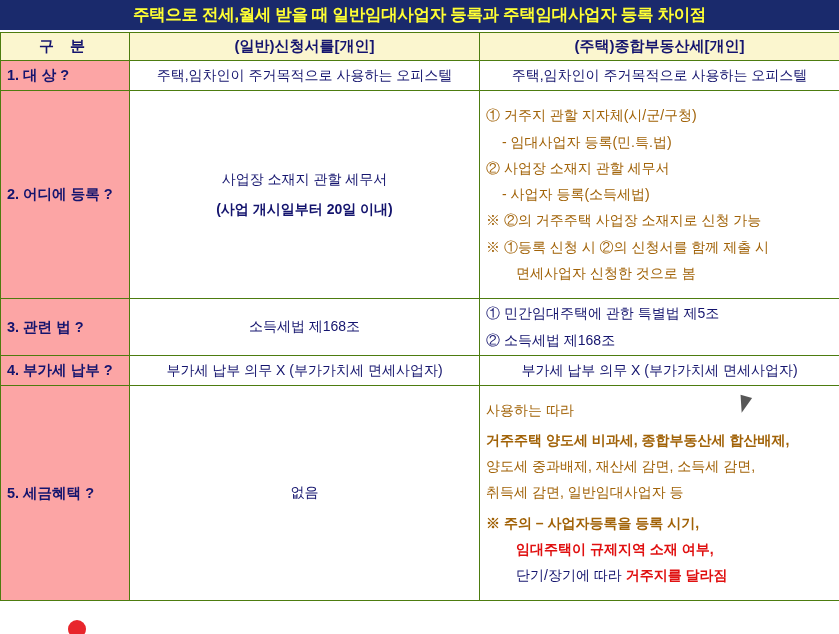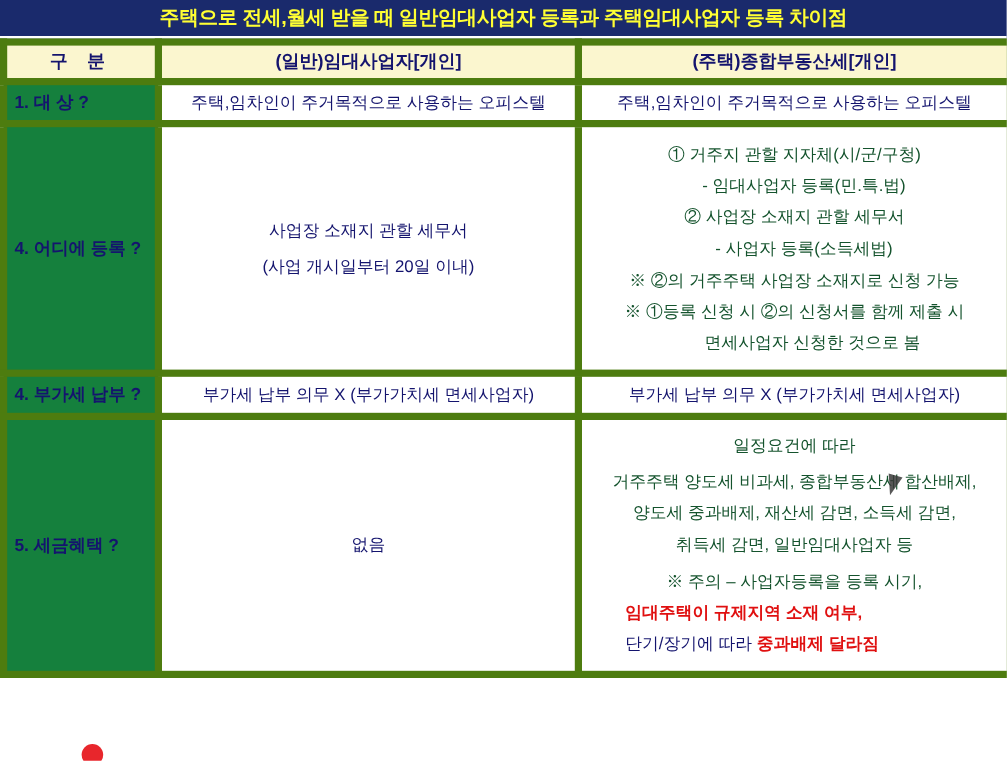--- a/index.html
+++ b/index.html
@@ -34,41 +34,41 @@
     font-weight: bold;
     letter-spacing: -0.3px;
     white-space: nowrap;
   }
   table.matrix {
     width: 839px;
     border-collapse: collapse;
     table-layout: fixed;
   }
   table.matrix td, table.matrix th {
-    border: 6px solid #4d7c0f;
+    border: 1px solid #4d7c0f;
     vertical-align: middle;
     padding: 4px 6px;
     box-sizing: border-box;
   }
   col.c1 { width: 129px; }
   col.c2 { width: 350px; }
   col.c3 { width: 360px; }
 
   thead th {
     background: #fbf6cf;
     color: #14146e;
     font-size: 15px;
     font-weight: bold;
     height: 27px;
     text-align: center;
   }
   thead th.hdr-1 { letter-spacing: 6px; }
 
   td.label {
-    background: #15803d;
+    background: #fca5a5;
     color: #14146e;
     font-size: 14.5px;
     font-weight: bold;
     text-align: left;
     padding-left: 8px;
   }
   td.cell-mid {
     background: #ffffff;
     color: #14146e;
     font-size: 14px;
@@ -79,25 +79,25 @@
     color: #14146e;
     font-size: 14px;
     text-align: left;
     padding-left: 10px;
   }
   td.cell-right.center {
     text-align: center;
     padding-left: 6px;
   }
   .ln { display: block; line-height: 1.52; white-space: nowrap; }
-  .ln.red { color: #14532d; text-align: center; }
+  .ln.red { color: #a16207; }
   .ln.blue { color: #14146e; }
   .ln.ind1 { padding-left: 16px; }
   .ln.ind2 { padding-left: 30px; }
-  .ln.gap { margin-top: 9px; }
+  .ln.gap { margin-top: 9px; font-weight: bold; }
   .ln.gap-sm { margin-top: 5px; }
   .mix-red { color: #e01010; font-weight: bold; }
 
   .row-tall td { height: 208px; }
   .row-law td { height: 56px; }
   .row-vat td { height: 30px; }
   .row-benefit td { height: 215px; }
   .row-obj td { height: 30px; }
 
   .cursor {
@@ -137,77 +137,87 @@
 
   <table class="matrix">
     <colgroup>
       <col class="c1">
         <col class="c2">
         <col class="c3">
     </colgroup>
     <thead>
       <tr>
         <th class="hdr-1">구 분</th>
-        <th>(일반)임대사업자[개인]</th>
+        <th>(일반)신청서를[개인]</th>
         <th>(주택)종합부동산세[개인]</th>
       </tr>
     </thead>
     <tbody>
 
       <tr class="row-obj">
         <td class="label">1. 대 상 ?</td>
         <td class="cell-mid">
           <span class="ln blue">주택,임차인이 주거목적으로 사용하는 오피스텔</span>
         </td>
         <td class="cell-right center">
           <span class="ln blue">주택,임차인이 주거목적으로 사용하는 오피스텔</span>
         </td>
       </tr>
 
       <tr class="row-tall">
-        <td class="label">4. 어디에 등록 ?</td>
+        <td class="label">2. 어디에 등록 ?</td>
         <td class="cell-mid">
           <span class="ln blue">사업장 소재지 관할 세무서</span>
           <span class="ln blue gap">(사업 개시일부터 20일 이내)</span>
         </td>
         <td class="cell-right">
           <span class="ln red">① 거주지 관할 지자체(시/군/구청)</span>
           <span class="ln red ind1 gap-sm">- 임대사업자 등록(민.특.법)</span>
           <span class="ln red gap-sm">② 사업장 소재지 관할 세무서</span>
           <span class="ln red ind1 gap-sm">- 사업자 등록(소득세법)</span>
           <span class="ln red gap-sm">※ ②의 거주주택 사업장 소재지로 신청 가능</span>
           <span class="ln red gap-sm">※ ①등록 신청 시 ②의 신청서를 함께 제출 시</span>
           <span class="ln red ind2 gap-sm">면세사업자 신청한 것으로 봄</span>
         </td>
       </tr>
 
+      <tr class="row-law">
+        <td class="label">3. 관련 법 ?</td>
+        <td class="cell-mid">
+          <span class="ln blue">소득세법 제168조</span>
+        </td>
+        <td class="cell-right">
+          <span class="ln blue">① 민간임대주택에 관한 특별법 제5조</span>
+          <span class="ln blue gap-sm">② 소득세법 제168조</span>
+        </td>
+      </tr>
 
       <tr class="row-vat">
         <td class="label">4. 부가세 납부 ?</td>
         <td class="cell-mid">
           <span class="ln blue">부가세 납부 의무 X (부가가치세 면세사업자)</span>
         </td>
         <td class="cell-right center">
           <span class="ln blue">부가세 납부 의무 X (부가가치세 면세사업자)</span>
         </td>
       </tr>
 
       <tr class="row-benefit">
         <td class="label">5. 세금혜택 ?</td>
         <td class="cell-mid">
           <span class="ln blue">없음</span>
         </td>
         <td class="cell-right">
-          <span class="ln red">일정요건에 따라</span>
+          <span class="ln red">사용하는 따라</span>
           <span class="ln red gap">거주주택 양도세 비과세, 종합부동산세 합산배제,</span>
           <span class="ln red gap-sm">양도세 중과배제, 재산세 감면, 소득세 감면,</span>
           <span class="ln red gap-sm">취득세 감면, 일반임대사업자 등</span>
           <span class="ln red gap">※ 주의 – 사업자등록을 등록 시기,</span>
           <span class="ln blue ind2 gap-sm"><span class="mix-red">임대주택이 규제지역 소재 여부,</span></span>
-          <span class="ln blue ind2 gap-sm">단기/장기에 따라 <span class="mix-red">중과배제 달라짐</span></span>
+          <span class="ln blue ind2 gap-sm">단기/장기에 따라 <span class="mix-red">거주지를 달라짐</span></span>
         </td>
       </tr>
 
     </tbody>
   </table>
 
   <div class="cursor">
     <div class="arrow"></div>
   </div>
   <div class="red-dot"></div>

